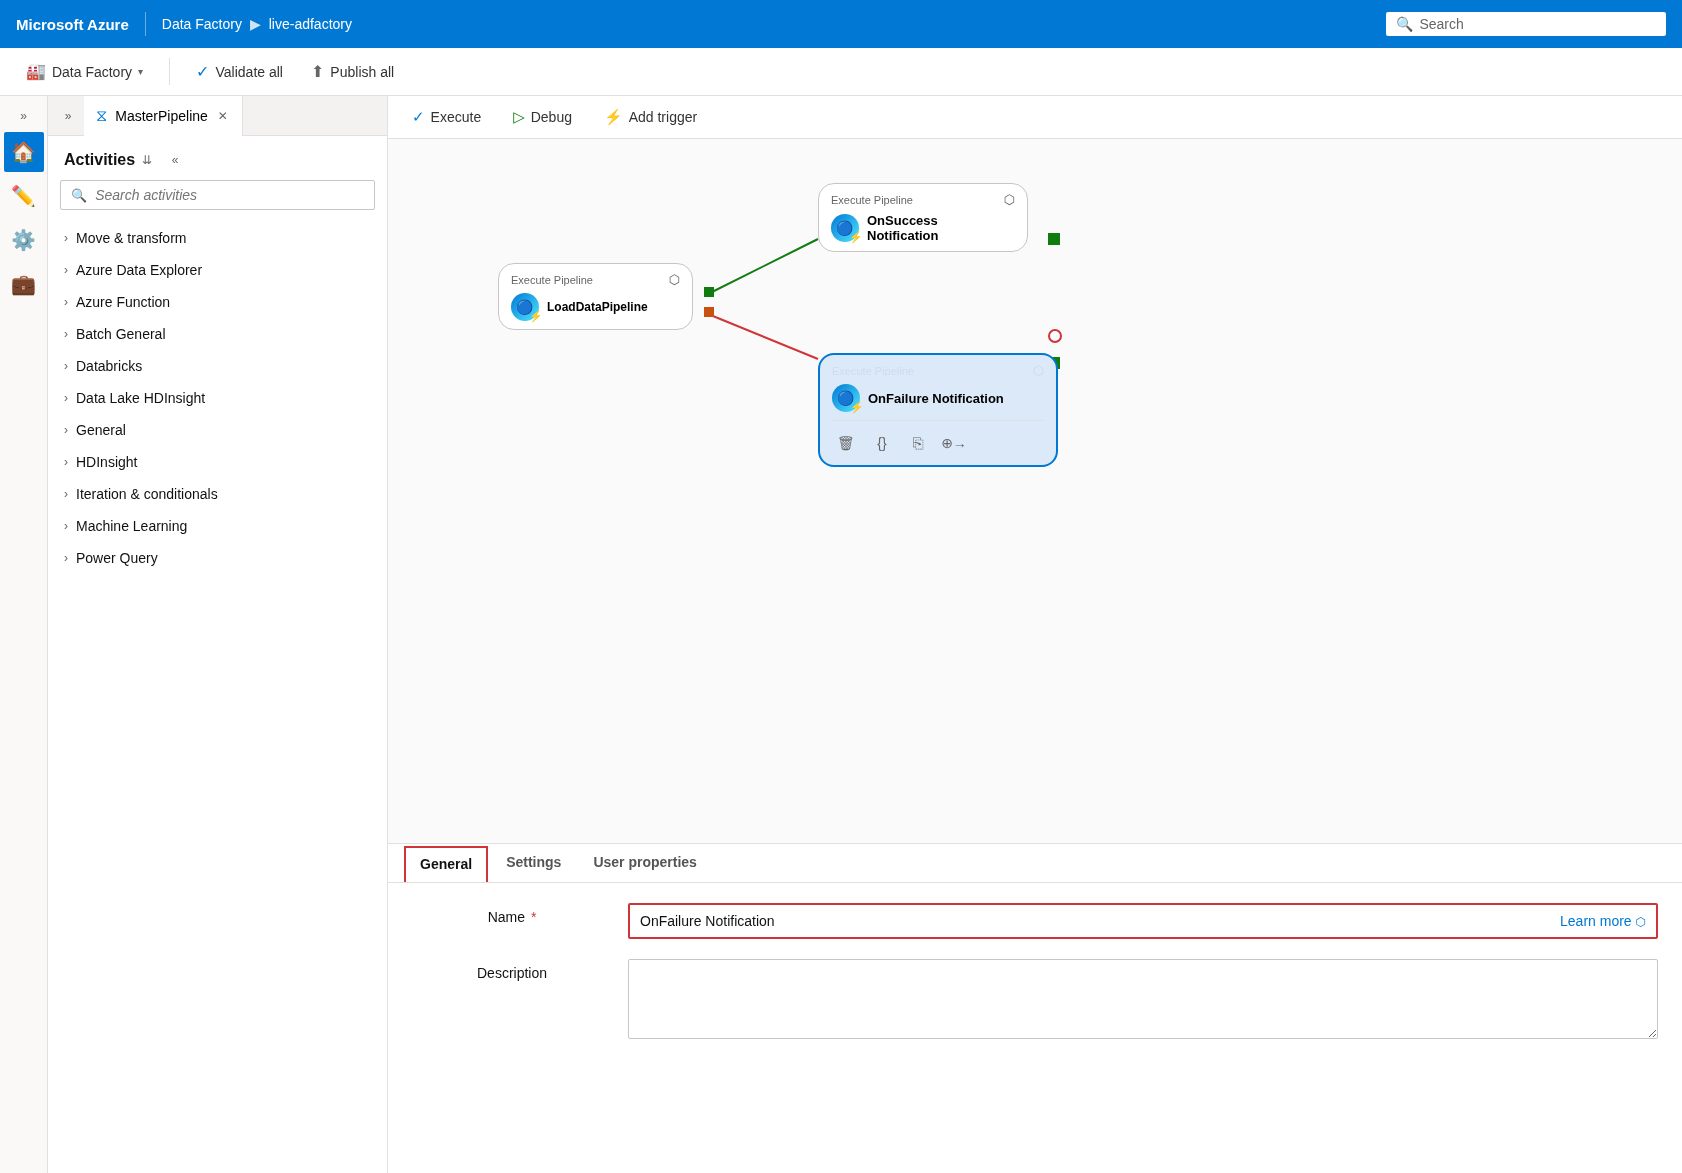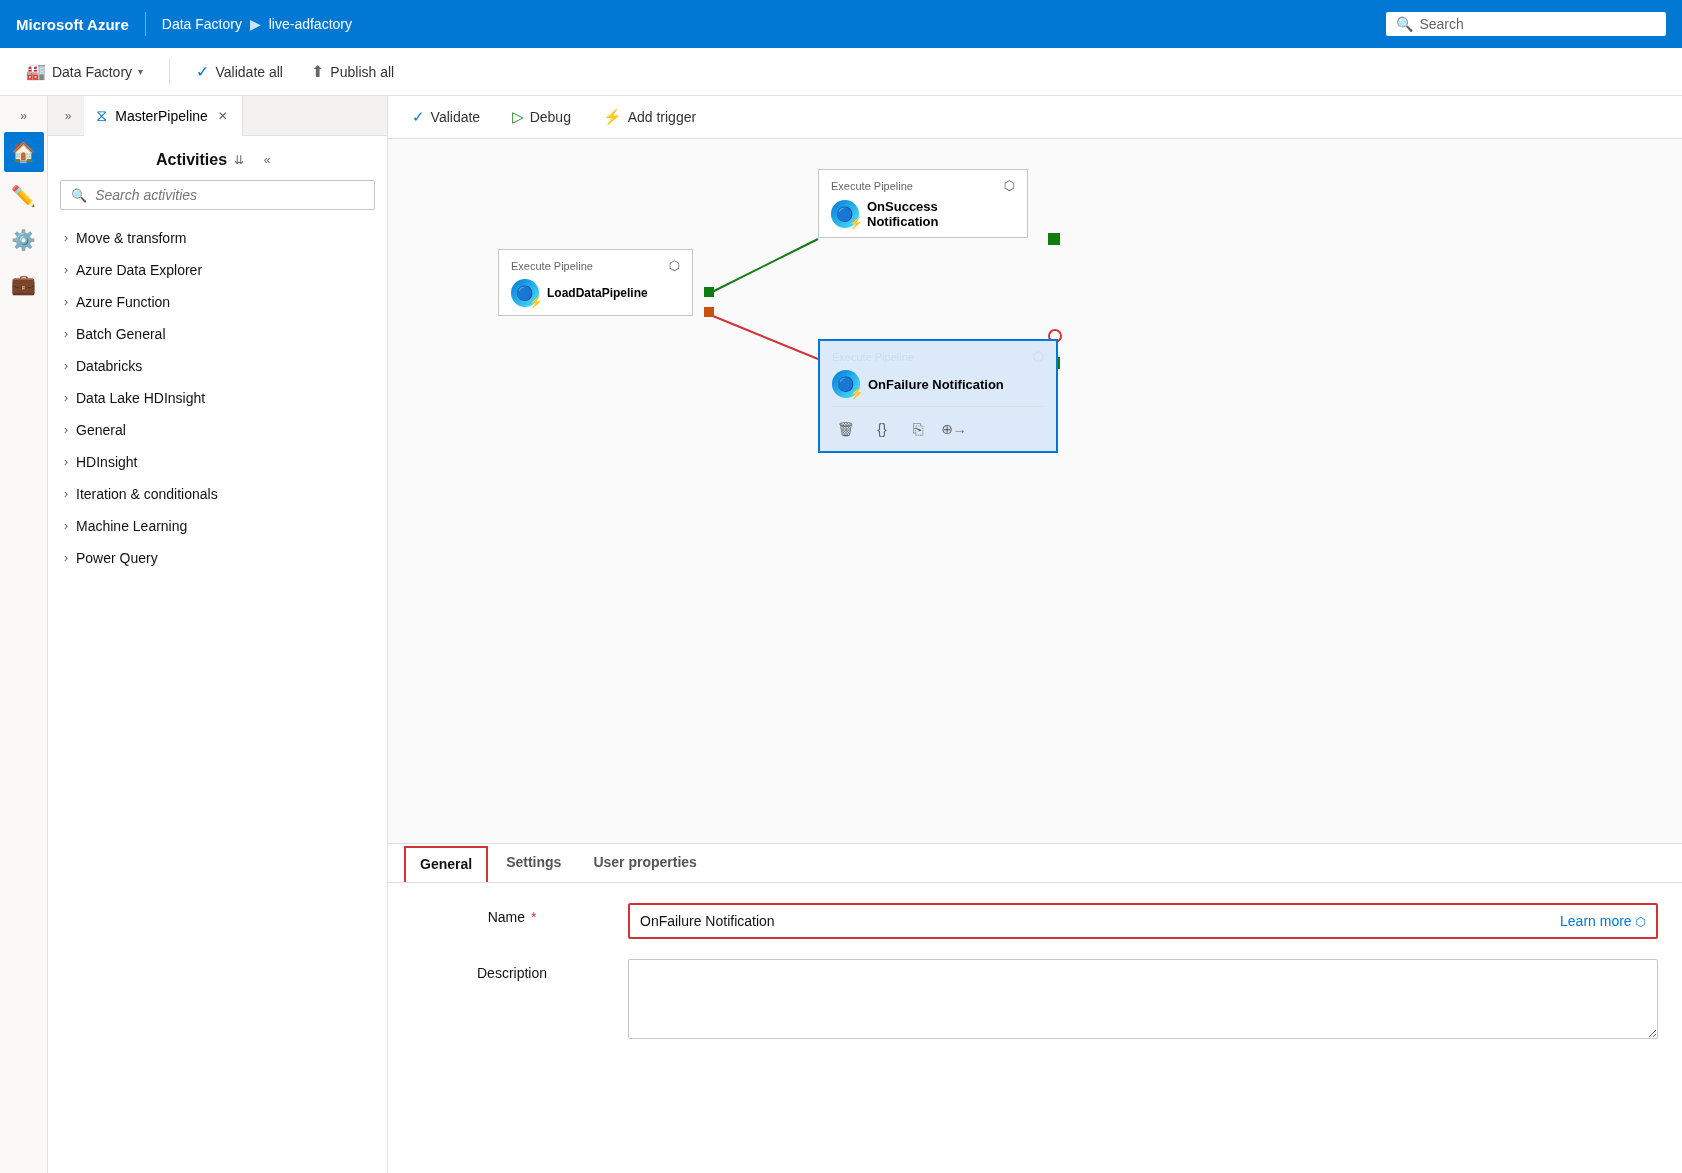--- a/index.html
+++ b/index.html
@@ -164,21 +164,21 @@
       color: #666;
       padding: 2px;
       border-radius: 50%;
       cursor: pointer;
     }
 
     
     .activities-header {
       display: flex;
       align-items: center;
-      justify-content: center;
+      justify-content: flex-start;
       padding: 12px 16px 8px;
     }
     .activities-title {
       font-size: 16px;
       font-weight: 600;
       color: #111;
     }
     .activities-controls {
       display: flex;
       gap: 4px;
@@ -271,24 +271,25 @@
       flex: 1;
       position: relative;
       overflow: hidden;
       background: #fafafa;
     }
 
     
     .pipeline-node {
       position: absolute;
       border: 1px solid #c8c6c4;
-      border-radius: 0;
+      border-radius: 16px;
       background: white;
       padding: 8px 12px;
       min-width: 180px;
+      margin-top: 14px;
     }
     .pipeline-node.selected {
       border: 2px solid #0078d4;
       background: #dbe9f8;
     }
     .node-header {
       font-size: 11px;
       color: #666;
       display: flex;
       align-items: center;
@@ -559,21 +560,21 @@
         <span>Power Query</span>
       </div>
     </div>
   </div>
 
   <div class="canvas-area">
 
     <div class="canvas-toolbar">
       <button class="canvas-btn">
         <span class="canvas-btn-icon">✓</span>
-        <span>Validate</span>
+        <span>Execute</span>
       </button>
       <button class="canvas-btn">
         <span class="canvas-btn-icon" style="color:#107c10;">▷</span>
         <span>Debug</span>
       </button>
       <button class="canvas-btn">
         <span class="canvas-btn-icon" style="color:#ffb900;">⚡</span>
         <span>Add trigger</span>
       </button>
     </div>

